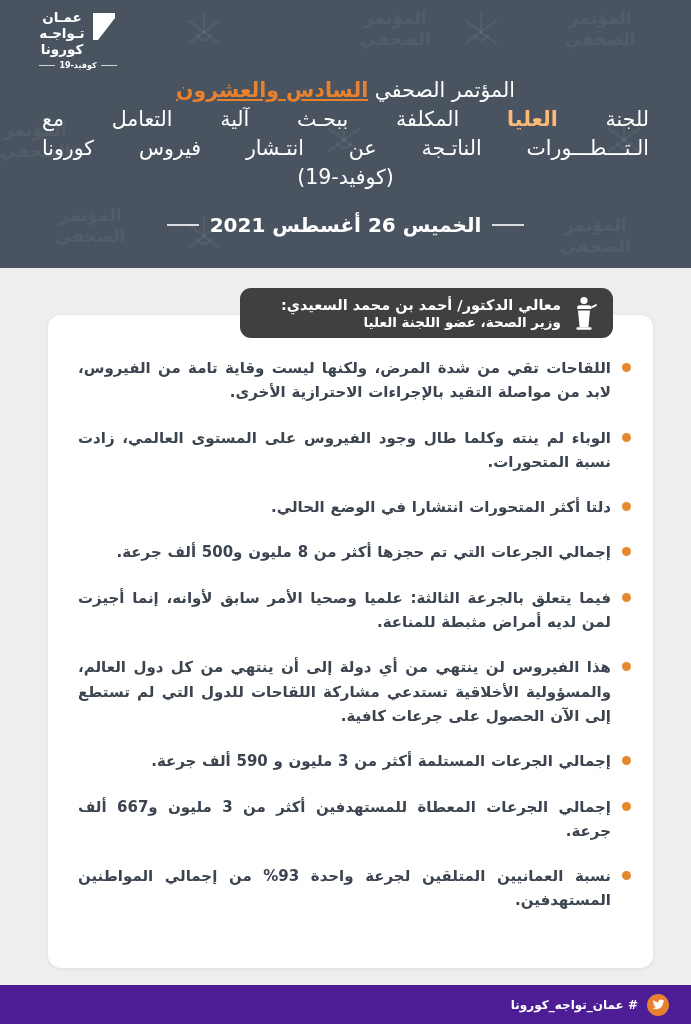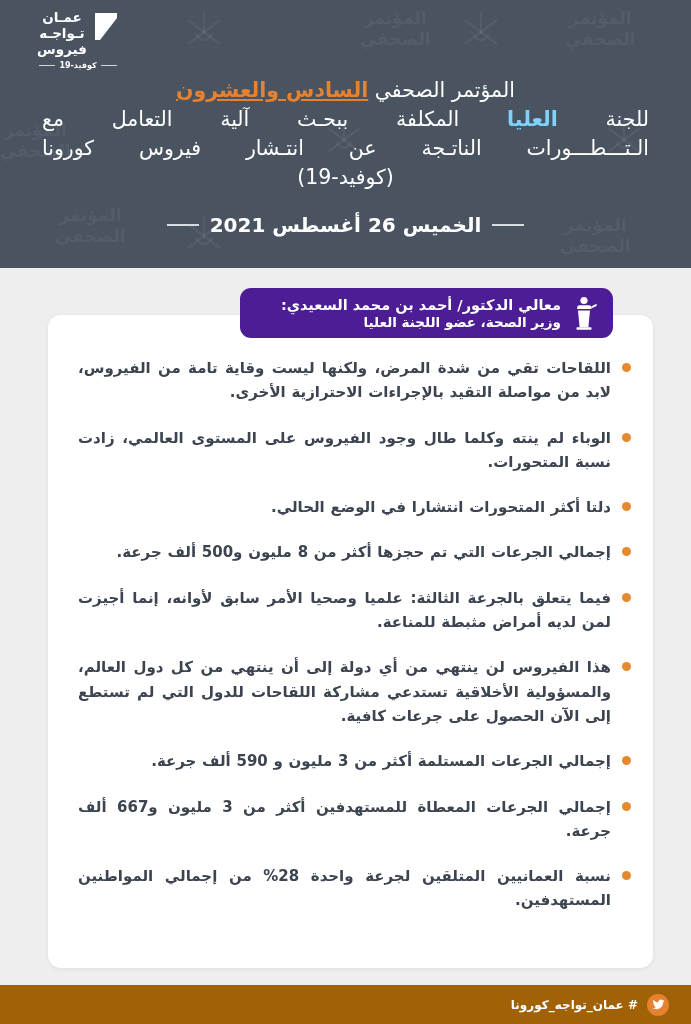--- a/index.html
+++ b/index.html
@@ -110,21 +110,21 @@
     font-weight: normal;
     text-align: center;
     white-space: nowrap;
   }
   .title-line.justify-line {
     text-align: justify;
     text-align-last: justify;
     white-space: normal;
   }
   .t-accent { color: #e8812e; font-weight: bold; text-decoration: underline; }
-  .t-bold   { color: #7dd3fc; font-weight: bold; }
+  .t-bold   { color: #fdba74; font-weight: bold; }
 
   .header-date {
     position: absolute;
     top: 213px;
     left: 0;
     right: 0;
     z-index: 4;
     display: flex;
     align-items: center;
     justify-content: center;
@@ -154,21 +154,21 @@
     border-radius: 13px;
     box-shadow: 0 1px 4px rgba(0,0,0,0.07);
   }
 
   .speaker-badge {
     position: absolute;
     top: 288px;
     left: 240px;
     width: 373px;
     height: 50px;
-    background: #4c1d95;
+    background: #404040;
     border-radius: 11px;
     z-index: 6;
     display: flex;
     flex-direction: row;
     align-items: center;
     padding: 0 14px 0 10px;
     box-sizing: border-box;
     gap: 10px;
   }
   .speaker-icon {
@@ -230,21 +230,21 @@
     word-spacing: 0.5px;
   }
 
   
   .footer {
     position: absolute;
     bottom: 0;
     left: 0;
     width: 691px;
     height: 39px;
-    background: #a16207;
+    background: #4c1d95;
     display: flex;
     flex-direction: row;
     align-items: center;
     padding-right: 22px;
     box-sizing: border-box;
     gap: 9px;
   }
   .twitter-badge {
     flex: none;
     width: 22px;
@@ -324,21 +324,21 @@
   </div>
 
   <div class="brand-logo">
     <div class="brand-logo-row">
       <svg class="brand-mark" viewBox="0 0 26 30">
         <path d="M2 1 L24 1 L24 6 L7 28 L2 28 Z" fill="#ffffff"></path>
       </svg>
       <div class="brand-words">
         <div>عمـان</div>
         <div>تـواجـه</div>
-        <div>فيروس</div>
+        <div>كورونا</div>
       </div>
     </div>
     <div class="brand-sub">
       <span class="dashline"></span>
       <span>كوفيد-19</span>
       <span class="dashline"></span>
     </div>
   </div>
 
   <div class="header-title">
@@ -405,21 +405,21 @@
   <div class="bullet">
     <span class="bullet-dot"></span>
     <span class="bullet-text">إجمالي الجرعات المستلمة أكثر من 3 مليون و 590 ألف جرعة.</span>
   </div>
   <div class="bullet">
     <span class="bullet-dot"></span>
     <span class="bullet-text">إجمالي الجرعات المعطاة للمستهدفين أكثر من 3 مليون  و667 ألف جرعة.</span>
   </div>
   <div class="bullet">
     <span class="bullet-dot"></span>
-    <span class="bullet-text">نسبة العمانيين المتلقين لجرعة واحدة 28% من إجمالي المواطنين المستهدفين.</span>
+    <span class="bullet-text">نسبة العمانيين المتلقين لجرعة واحدة 93% من إجمالي المواطنين المستهدفين.</span>
   </div>
 </div>
 
 <div class="footer">
   <span class="twitter-badge">
     <svg width="13" height="13" viewBox="0 0 24 24" fill="currentColor">
       <path d="M23 4.9a9 9 0 0 1-2.6.7 4.5 4.5 0 0 0 2-2.5 9 9 0 0 1-2.9 1.1 4.5 4.5 0 0 0-7.7 4.1A12.8 12.8 0 0 1 2.5 3.6a4.5 4.5 0 0 0 1.4 6 4.4 4.4 0 0 1-2-.6v.1a4.5 4.5 0 0 0 3.6 4.4 4.5 4.5 0 0 1-2 .1 4.5 4.5 0 0 0 4.2 3.1A9 9 0 0 1 1 18.6a12.7 12.7 0 0 0 6.9 2c8.3 0 12.8-6.9 12.8-12.8v-.6A9 9 0 0 0 23 4.9z"></path>
     </svg>
   </span>
   <span class="footer-hashtag"># عمان_تواجه_كورونا</span>

